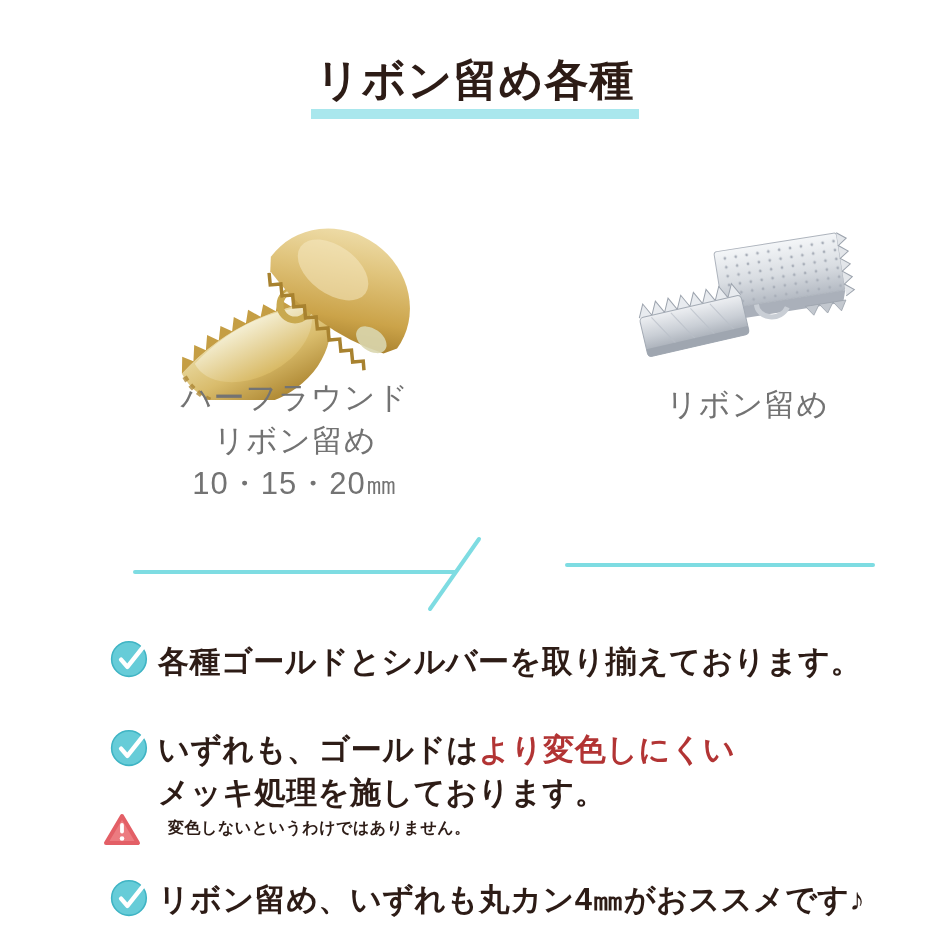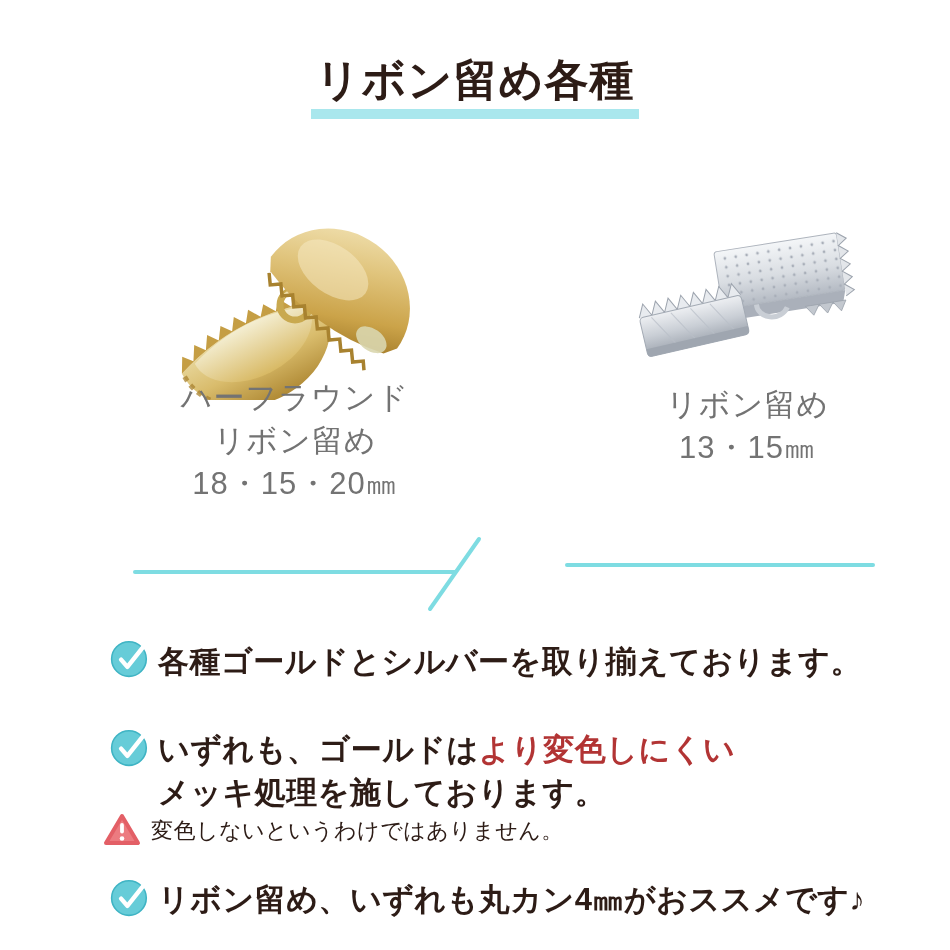--- a/index.html
+++ b/index.html
@@ -24,22 +24,22 @@
   
   .divider{position:absolute;left:0;top:525px;}
   
   .note-icon{position:absolute;}
   .note-text{
     position:absolute;font-size:31px;font-weight:600;color:#2D1C16;
     white-space:nowrap;letter-spacing:0.5px;line-height:1.1;
   }
   .note-highlight{color:#B23434;}
   .warning-text{
-    position:absolute;font-size:22px;font-weight:400;color:#2D1C16;
-    white-space:nowrap;letter-spacing:0.5px;line-height:1.1;
+    position:absolute;font-size:16px;font-weight:700;color:#2D1C16;
+    white-space:nowrap;letter-spacing:0.5px;line-height:1.1;margin-left:17px;
   }
 </style>
 </head>
 <body>
 
 <div class="canvas">
 
   <div class="title-wrap">
     <h1 class="page-title">リボン留め各種</h1>
   </div>
@@ -111,25 +111,24 @@
       <path d="M -52,-18 l 6.5,-13 6.5,13 6.5,-13 6.5,13 6.5,-13 6.5,13 6.5,-13 6.5,13 6.5,-13 6.5,13 6.5,-13 6.5,13 6.5,-13 6.5,13 6.5,-13 6.5,13" fill="#E8EBEF" stroke="#9CA3AD" stroke-width="1"></path>
       <rect x="-52" y="-18" width="104" height="40" rx="4" fill="url(#sB)" stroke="#A3AAB4" stroke-width="1"></rect>
       <path d="M -40,-16 l 20,34 M -20,-16 l 20,34 M 0,-16 l 20,34 M 20,-16 l 20,34" stroke="#B9BFC8" stroke-width="1.2" opacity="0.7"></path>
       <path d="M -52,14 h 104 v 4 a 4 4 0 0 1 -4,4 h -96 a 4 4 0 0 1 -4,-4 Z" fill="#9FA6B0"></path>
     </g>
   </svg>
 
   <div class="caption caption-left">
     <div>ハーフラウンド</div>
     <div>リボン留め</div>
-    <div>18・15・20㎜</div>
+    <div>10・15・20㎜</div>
   </div>
   <div class="caption caption-right">
     <div>リボン留め</div>
-    <div>13・15㎜</div>
   </div>
 
   <svg class="divider" width="950" height="95" viewBox="0 0 950 95">
     <line x1="135" y1="47" x2="455" y2="47" stroke="#7EDCE2" stroke-width="4" stroke-linecap="round"></line>
     <line x1="479" y1="14" x2="430" y2="84" stroke="#7EDCE2" stroke-width="4" stroke-linecap="round"></line>
     <line x1="567" y1="40" x2="873" y2="40" stroke="#7EDCE2" stroke-width="4" stroke-linecap="round"></line>
   </svg>
 
   <svg class="note-icon" style="left:109px;top:637px;" width="42" height="42" viewBox="0 0 40 40">
     <circle cx="19" cy="21" r="16.5" fill="#66CCD8" stroke="#3FB4C4" stroke-width="1.5"></circle>

